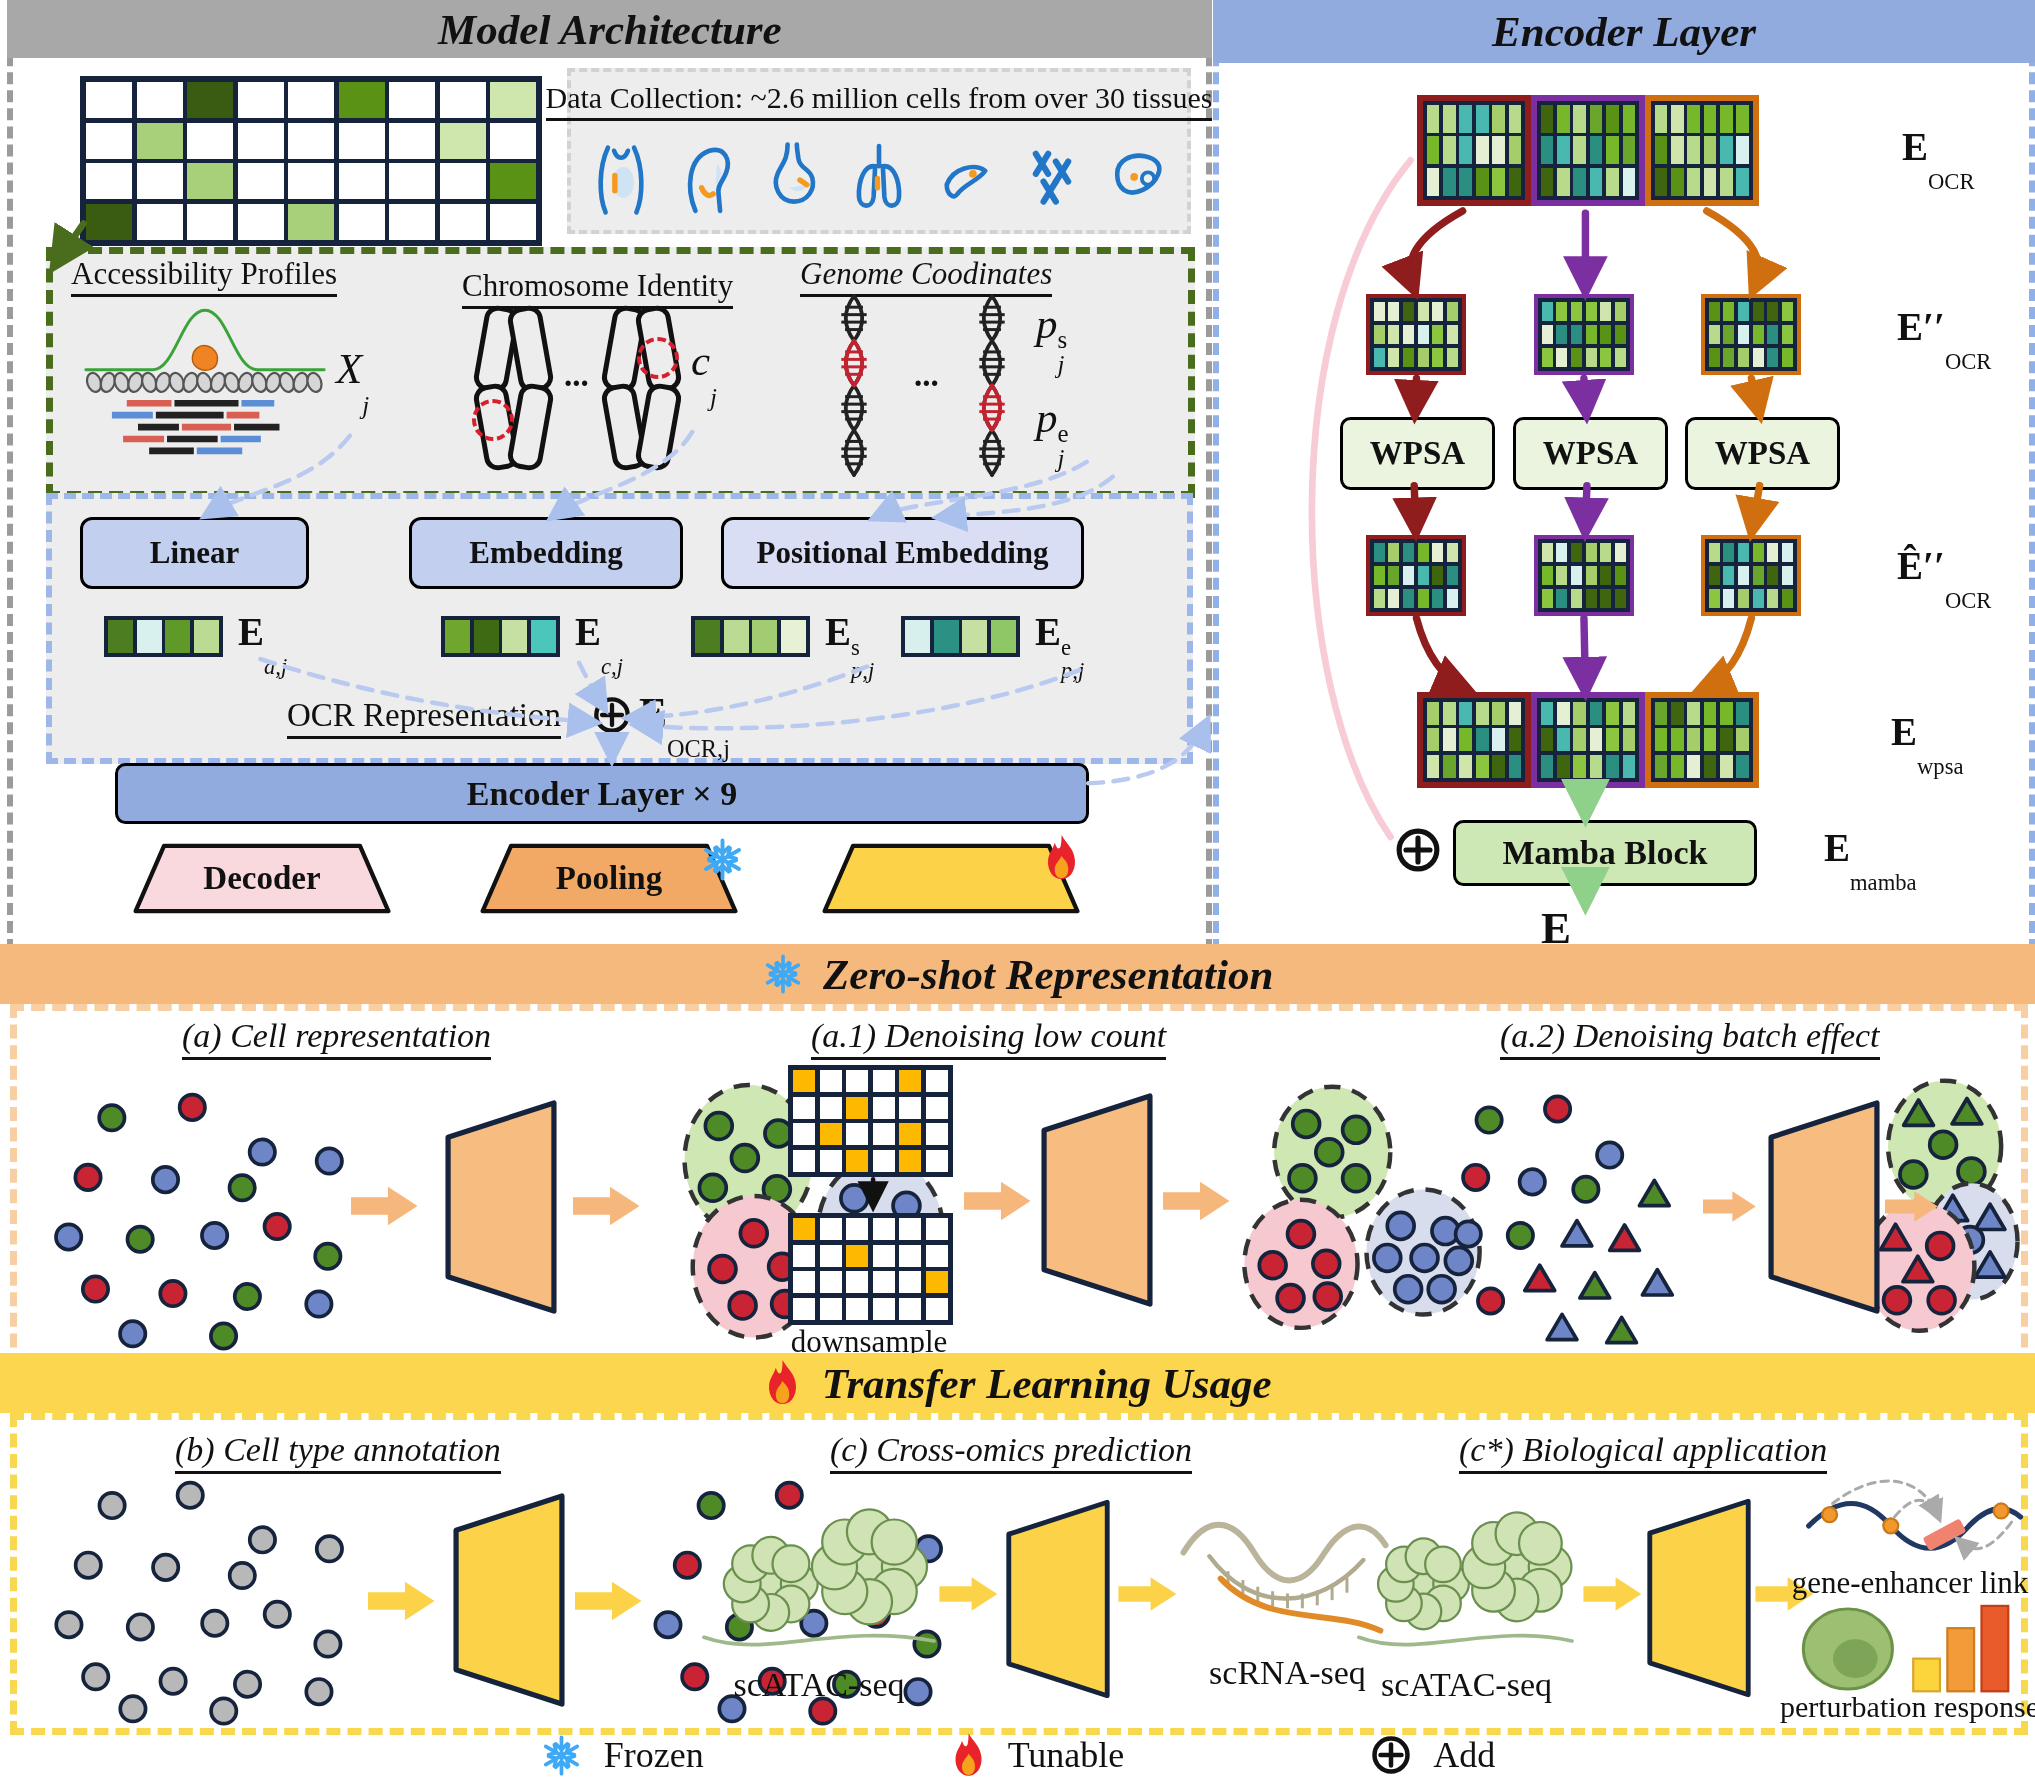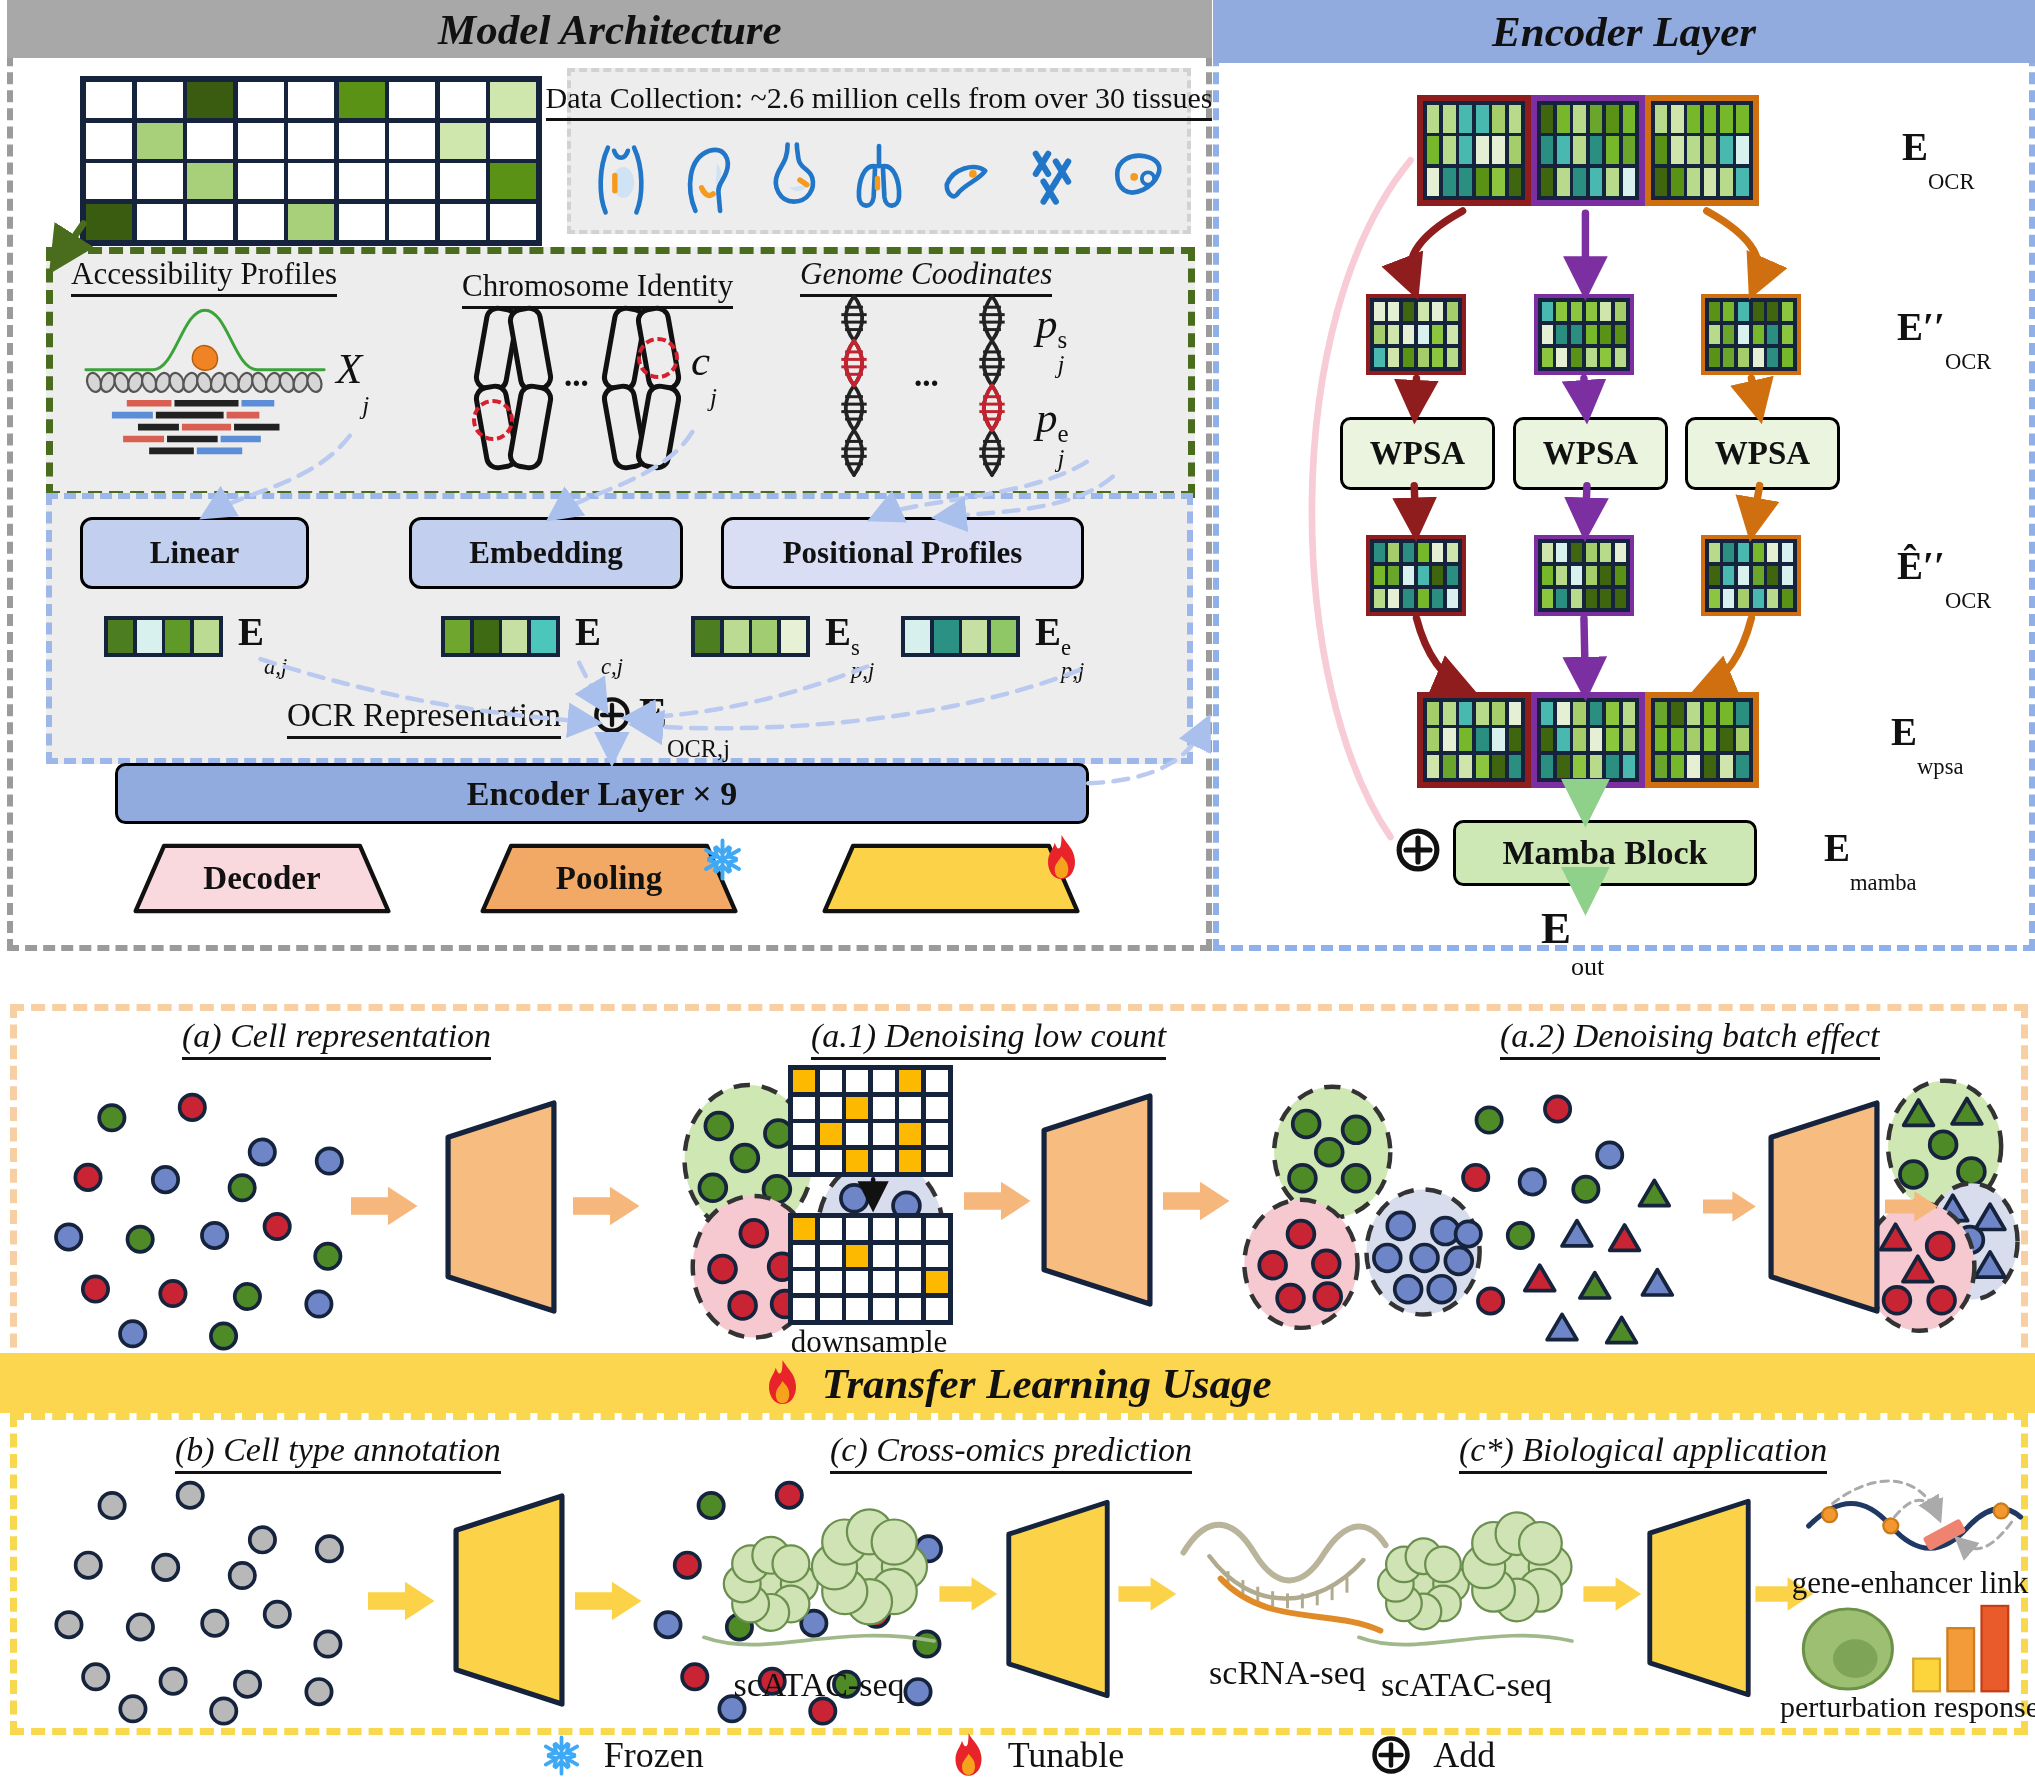--- a/index.html
+++ b/index.html
@@ -310,21 +310,21 @@
   </div>
 
   <div class="subpanel" style="left:46px;top:493px;width:1135px;height:259px;border:6px dashed #9db7ea;"></div>
   <div class="bluebox" style="left:80px;top:517px;width:223px;height:66px;">
     <span>Linear</span>
     </div>
   <div class="bluebox" style="left:409px;top:517px;width:268px;height:66px;">
     <span>Embedding</span>
     </div>
   <div class="bluebox" style="left:721px;top:517px;width:357px;height:66px;background:#d9def5;">
-    <span>Positional Profiles</span>
+    <span>Positional Embedding</span>
     </div>
 
   <div class="chip" id="chip-a" style="left:104px;top:616px;">
       <div style="background: rgb(76, 125, 32);"></div>
       <div style="background: rgb(217, 241, 238);"></div>
       <div style="background: rgb(95, 154, 40);"></div>
       <div style="background: rgb(188, 219, 146);"></div>
     </div>
   <div class="abs mlabel" style="left:238px;top:609px;font-size:39px;">
     <span>E</span>
@@ -717,20 +717,26 @@
       </span>
   </div>
   <div class="abs mlabel" style="left:1541px;top:902px;font-size:45px;">
     <span>E</span>
     <span class="mstack">
         <span class="msup"></span>
         <span class="msub">out</span>
       </span>
   </div>
 
+  <div class="h hdr" style="left:0;top:944px;width:2035px;height:60px;background:#f5b97e;position:absolute;">
+    <svg width="42" height="42" style="margin-right:19.4px;color:#3fa9f5;" viewBox="0 0 56 56">
+        <use href="#sym-snow"></use>
+      </svg>
+    <span>Zero-shot Representation</span>
+  </div>
   <div class="frame" style="left:10.4px;top:1004px;width:2004px;height:350px;border:7.4px dashed #f8cfa2;"></div>
 
   <div class="abs" style="left:182px;top:1017px;">
     <span class="utitle">(a) Cell representation</span></div>
   <div class="abs" style="left:811px;top:1017px;">
     <span class="utitle">(a.1) Denoising low count</span></div>
   <div class="abs" style="left:1500px;top:1017px;">
     <span class="utitle">(a.2) Denoising batch effect</span></div>
 
   <svg id="svg-a" class="abs" style="left:56px;top:1079px;" width="916" height="272" viewBox="75 1450 1230 365">

